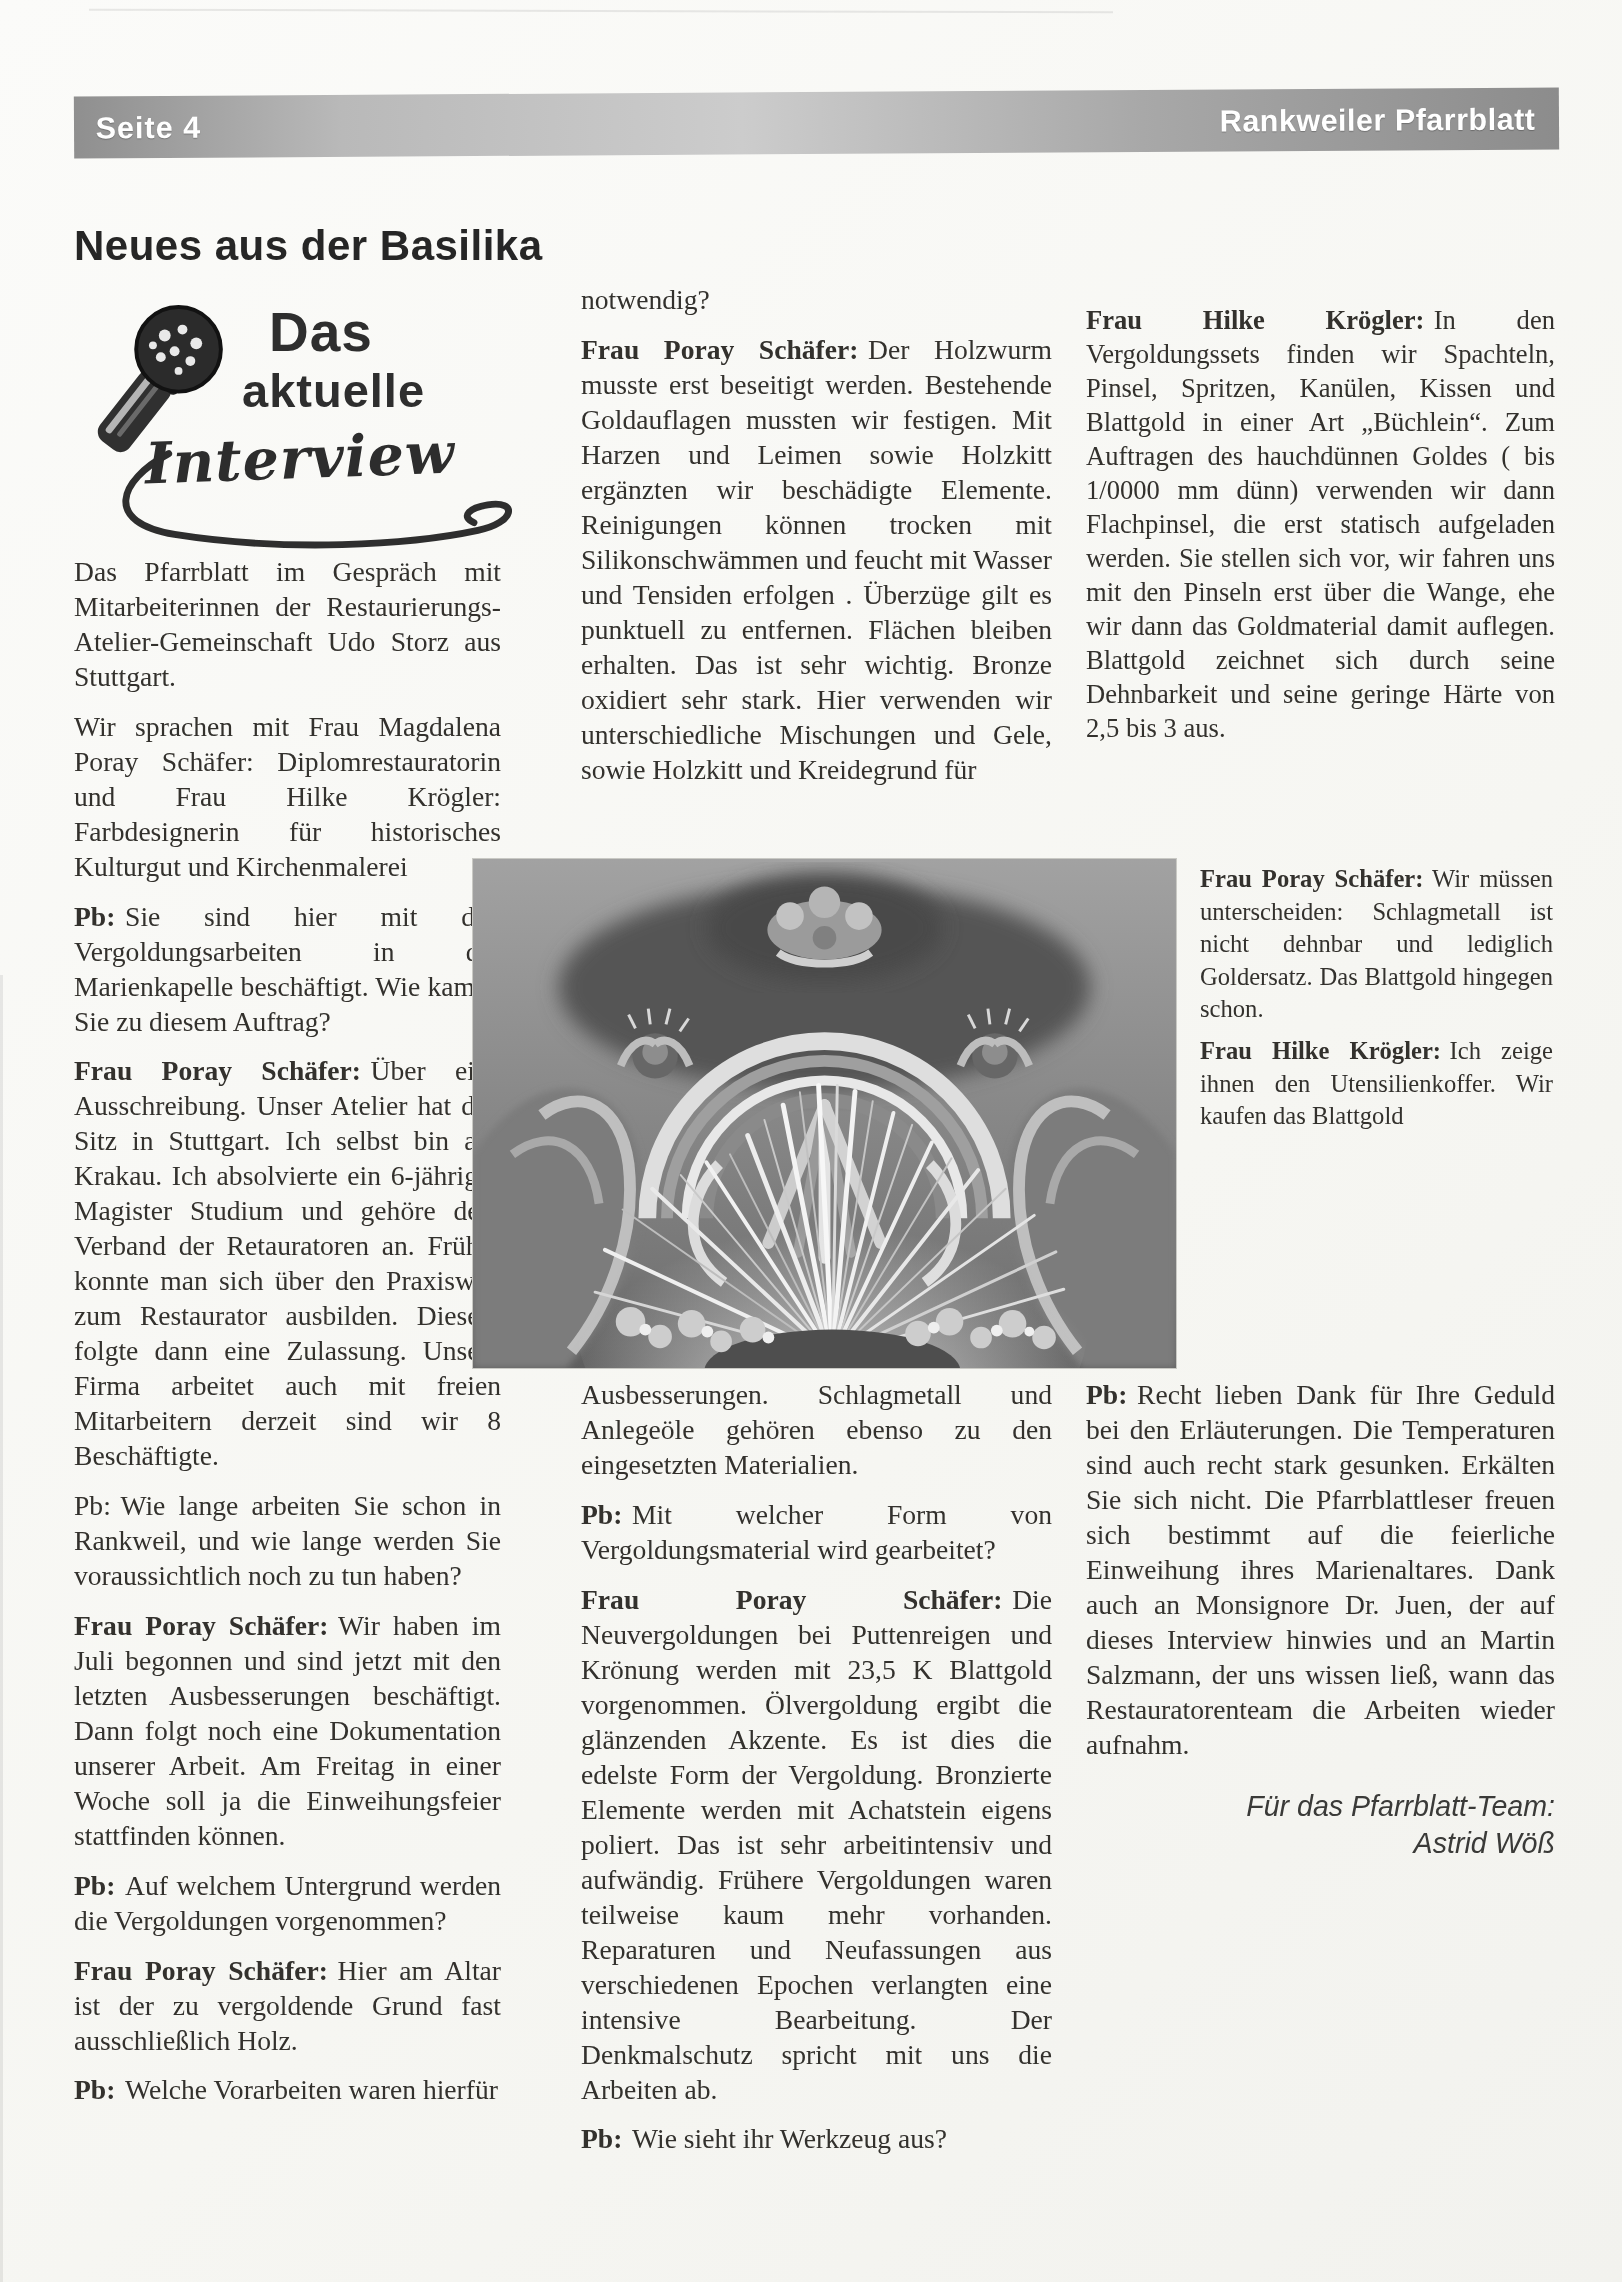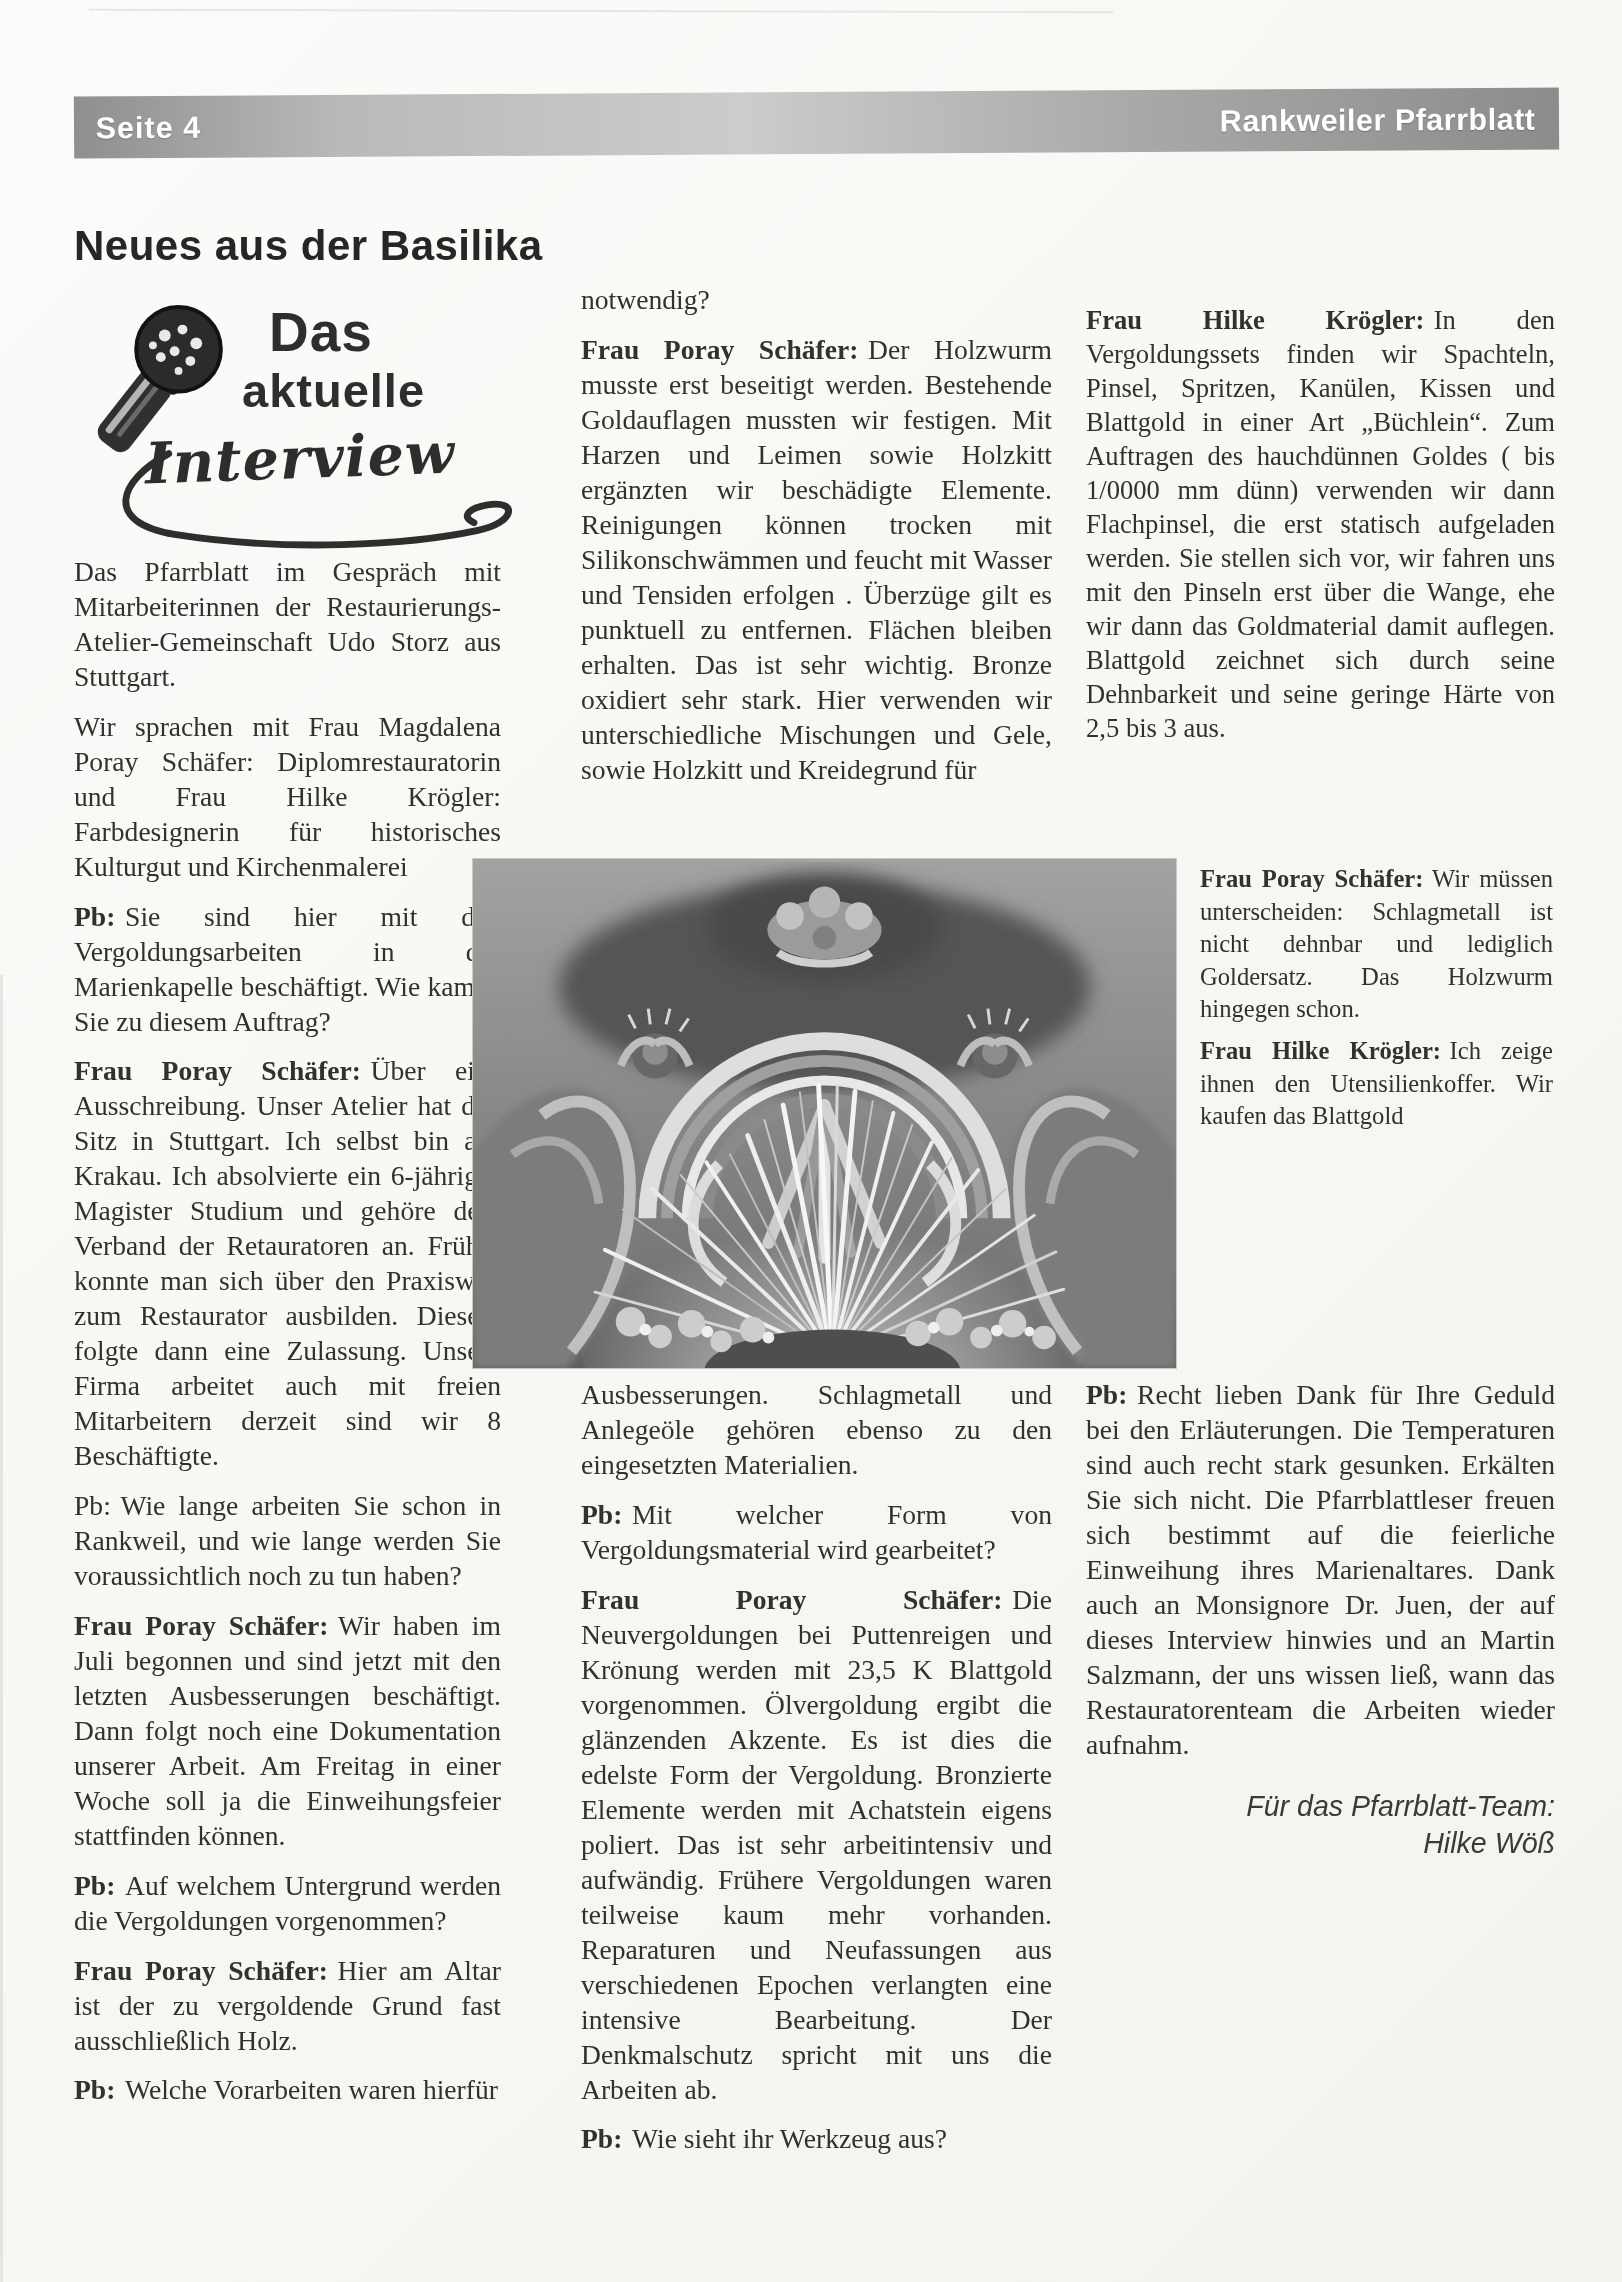--- a/index.html
+++ b/index.html
@@ -251,26 +251,26 @@
     <p><span class="lead">Pb:</span><span>Mit welcher Form von Vergoldungsmaterial wird gearbeitet?</span></p>
     <p><span class="lead">Frau Poray Schäfer:</span><span>Die Neuvergoldungen bei Puttenreigen und Krönung werden mit 23,5 K Blattgold vorgenommen. Ölvergoldung ergibt die glänzenden Akzente. Es ist dies die edelste Form der Vergoldung. Bronzierte Elemente werden mit Achatstein eigens poliert. Das ist sehr arbeitintensiv und aufwändig. Frühere Vergoldungen waren teilweise kaum mehr vorhanden. Reparaturen und Neufassungen aus verschiedenen Epochen verlangten eine intensive Bearbeitung. Der Denkmalschutz spricht mit uns die Arbeiten ab.</span></p>
     <p><span class="lead">Pb:</span><span>Wie sieht ihr Werkzeug aus?</span></p>
   </div>
 
   <div class="col c3a">
     <p><span class="lead">Frau Hilke Krögler:</span><span>In den Vergoldungssets finden wir Spachteln, Pinsel, Spritzen, Kanülen, Kissen und Blattgold in einer Art „Büchlein“. Zum Auftragen des hauchdünnen Goldes ( bis 1/0000 mm dünn) verwenden wir dann Flachpinsel, die erst statisch aufgeladen werden. Sie stellen sich vor, wir fahren uns mit den Pinseln erst über die Wange, ehe wir dann das Goldmaterial damit auflegen. Blattgold zeichnet sich durch seine Dehnbarkeit und seine geringe Härte von 2,5 bis 3 aus.</span></p>
   </div>
 
   <div class="col c3n">
-    <p><span class="lead">Frau Poray Schäfer:</span><span>Wir müssen unterscheiden: Schlagmetall ist nicht dehnbar und lediglich Goldersatz. Das Holzwurm hingegen schon.</span></p>
+    <p><span class="lead">Frau Poray Schäfer:</span><span>Wir müssen unterscheiden: Schlagmetall ist nicht dehnbar und lediglich Goldersatz. Das Blattgold hingegen schon.</span></p>
     <p><span class="lead">Frau Hilke Krögler:</span><span>Ich zeige ihnen den Utensilienkoffer. Wir kaufen das Blattgold</span></p>
   </div>
 
   <div class="col c3b">
     <p><span class="lead">Pb:</span><span>Recht lieben Dank für Ihre Geduld bei den Erläuterungen. Die Temperaturen sind auch recht stark gesunken. Erkälten Sie sich nicht. Die Pfarrblattleser freuen sich bestimmt auf die feierliche Einweihung ihres Marienaltares. Dank auch an Monsignore Dr. Juen, der auf dieses Interview hinwies und an Martin Salzmann, der uns wissen ließ, wann das Restauratorenteam die Arbeiten wieder aufnahm.</span></p>
     <div class="sig">
       <div>Für das Pfarrblatt-Team:</div>
-      <div>Hilke Wöß</div>
+      <div>Astrid Wöß</div>
     </div>
   </div>
 
 </div>
 
 
 </body></html>

